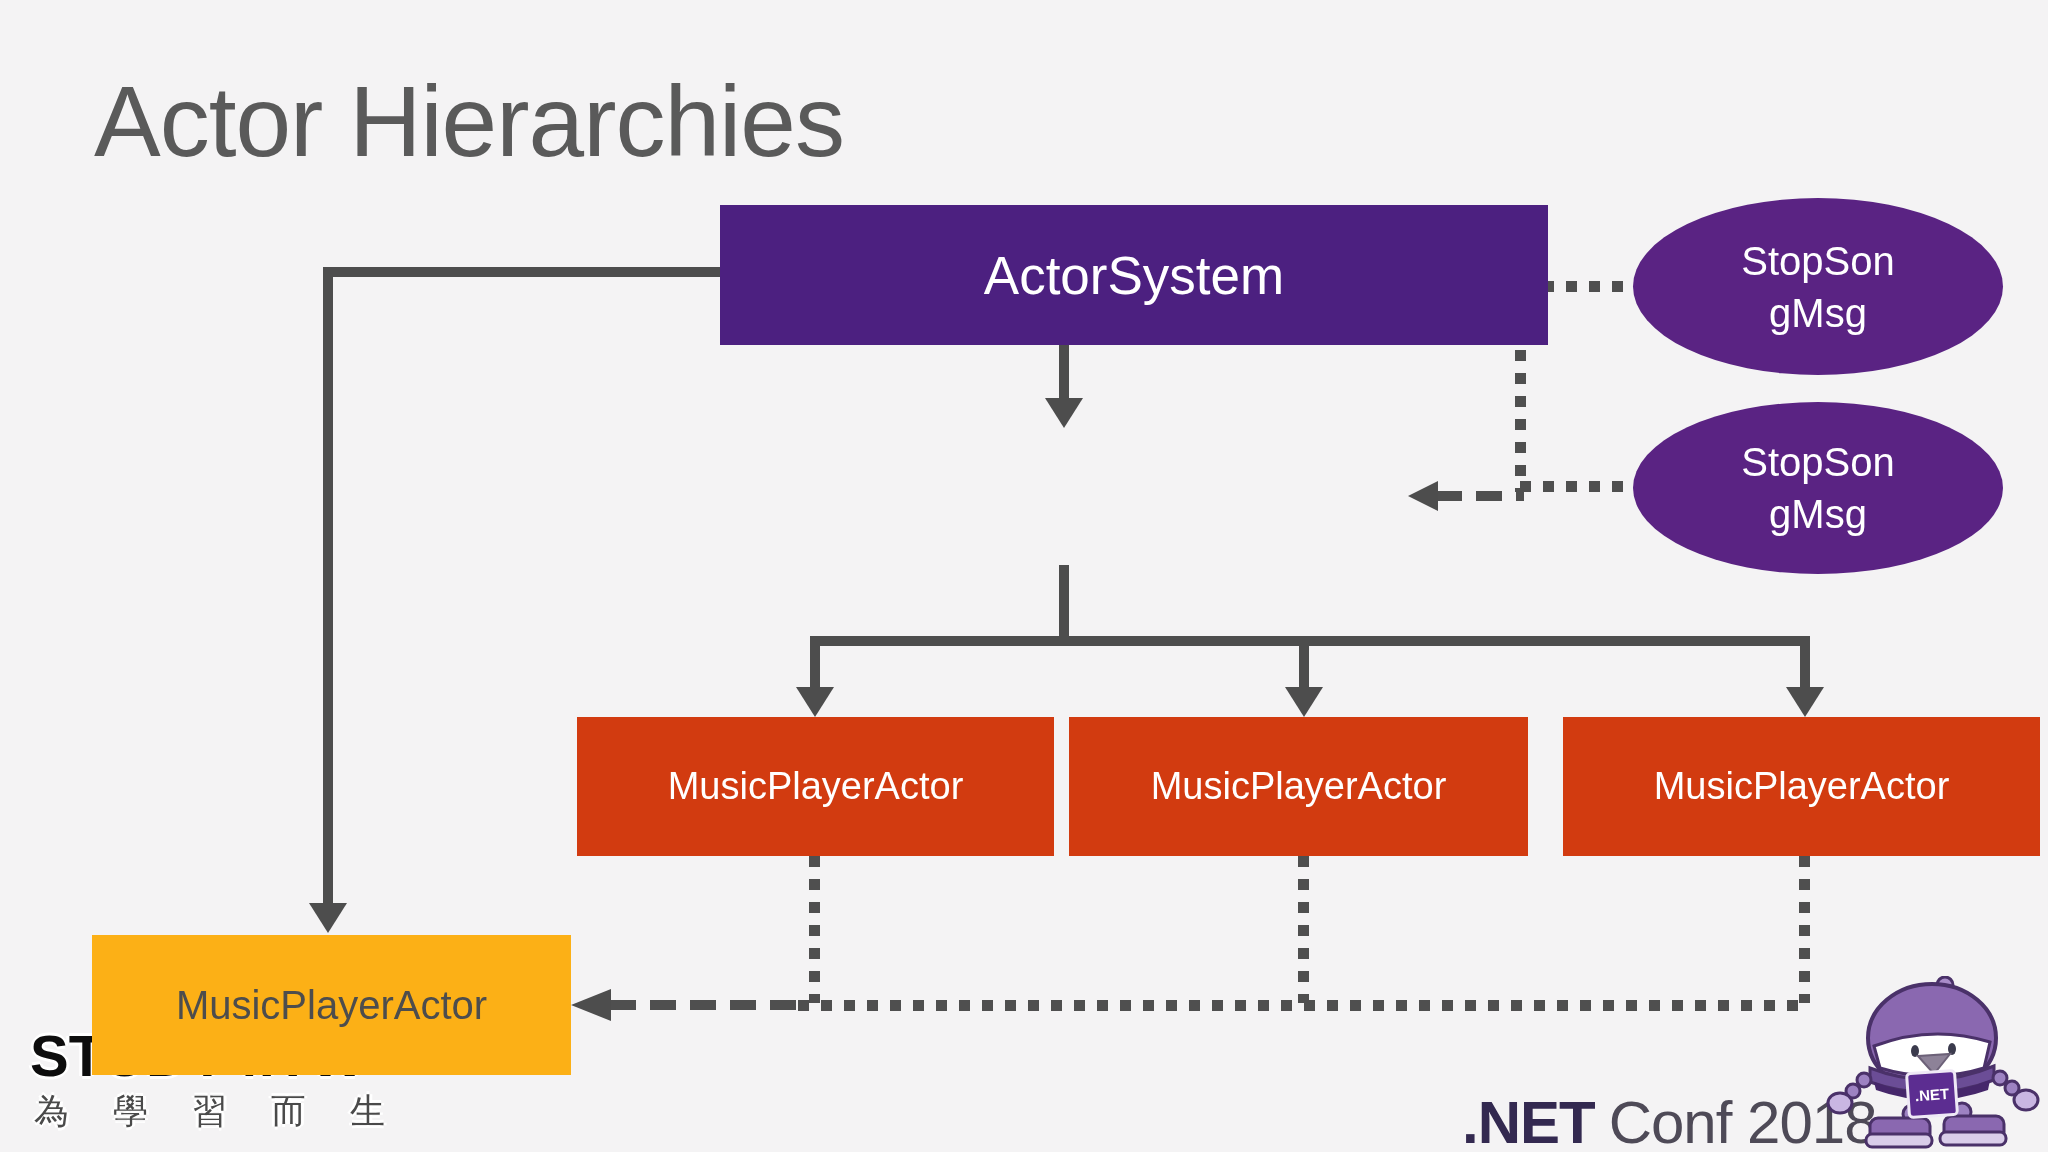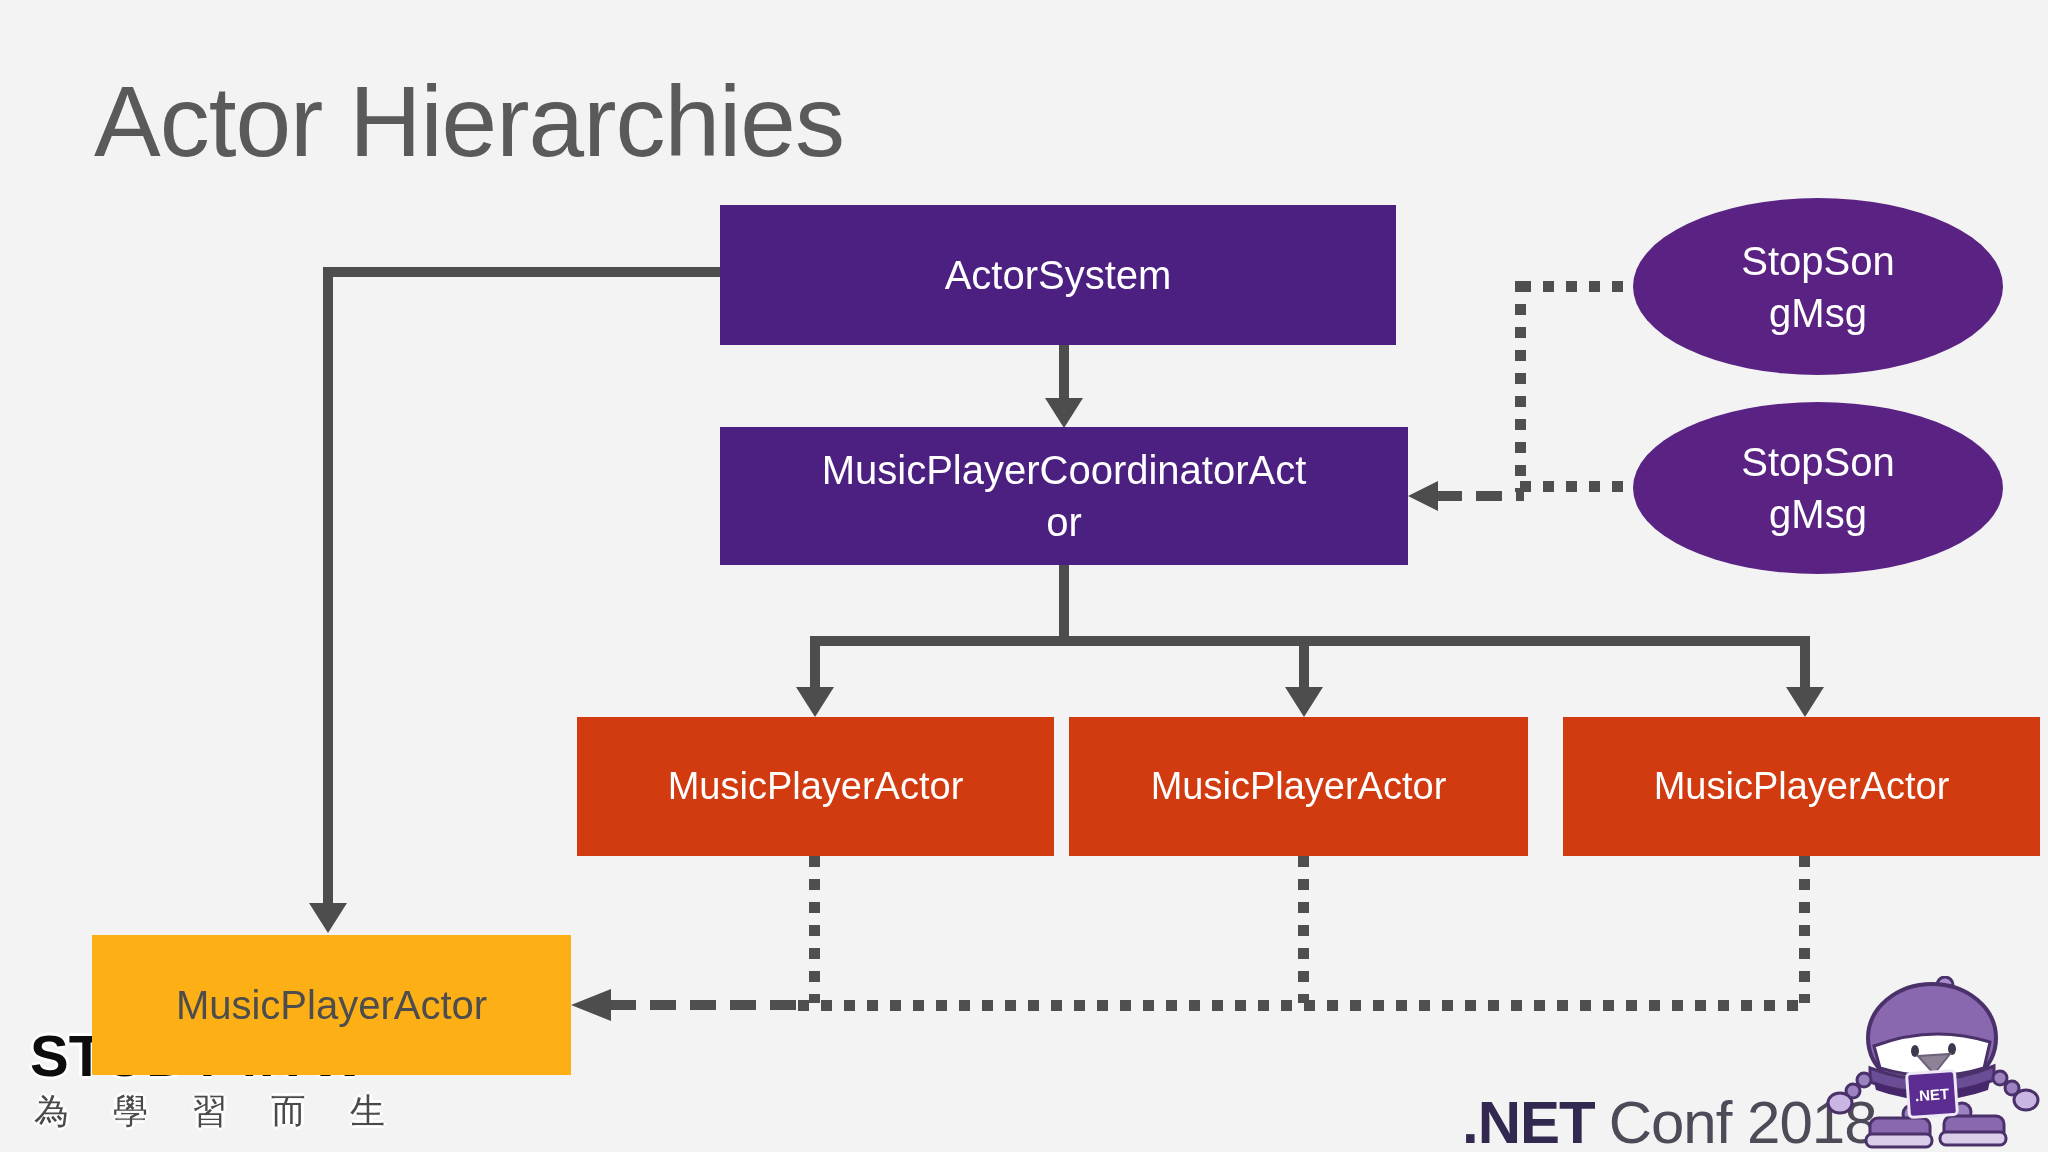--- a/index.html
+++ b/index.html
@@ -8,21 +8,21 @@
   .abs{position:absolute;}
 
   
   .slide-title{left:66px;top:64px;font-size:100px;font-weight:300;color:#5a5a5a;letter-spacing:-1px;margin-left:28px;}
 
   
   .node{display:flex;align-items:center;justify-content:center;text-align:center;color:#ffffff;}
   .purple{background:#4c2080;}
   .red{background:#d23b10;font-size:38px;}
   .yellow{background:#fcb016;color:#4d4d4d;font-size:40px;}
-  .node-actor-system{left:720px;top:205px;width:676px;height:140px;font-size:40px;}
+  .node-actor-system{left:720px;top:205px;width:828px;height:140px;font-size:53px;}
   .node-coordinator{left:720px;top:427px;width:688px;height:138px;font-size:40px;line-height:52px;flex-direction:column;}
   .node-player-1{left:577px;top:717px;width:477px;height:139px;}
   .node-player-2{left:1069px;top:717px;width:459px;height:139px;}
   .node-player-3{left:1563px;top:717px;width:477px;height:139px;}
   .node-child{left:92px;top:935px;width:479px;height:140px;z-index:3;}
 
   
   .ellipse{background:#5a2383;border-radius:50%;display:flex;flex-direction:column;align-items:center;justify-content:center;color:#fff;font-size:40px;line-height:52px;}
   .msg-1{left:1633px;top:198px;width:370px;height:177px;}
   .msg-2{left:1633px;top:402px;width:370px;height:172px;}
@@ -92,24 +92,20 @@
   <div class="abs dot-v" style="left:1298px;top:856px;height:147px;"></div>
   <div class="abs dot-v" style="left:1799px;top:856px;height:147px;"></div>
   <div class="abs dot-h" style="left:798px;top:1000px;width:1012px;"></div>
   <div class="abs dash-h" style="left:610px;top:1000px;width:188px;"></div>
   <div class="abs arr-left" style="left:571px;top:989px;"></div>
 
   <div class="abs node purple node-actor-system">
     <span>ActorSystem</span>
   </div>
 
-  <div class="abs node purple node-coordinator">
-    <span>MusicPlayerCoordinatorAct</span>
-    <span>or</span>
-  </div>
 
   <div class="abs node red node-player-1">
     <span>MusicPlayerActor</span>
   </div>
   <div class="abs node red node-player-2">
     <span>MusicPlayerActor</span>
   </div>
   <div class="abs node red node-player-3">
     <span>MusicPlayerActor</span>
   </div>

